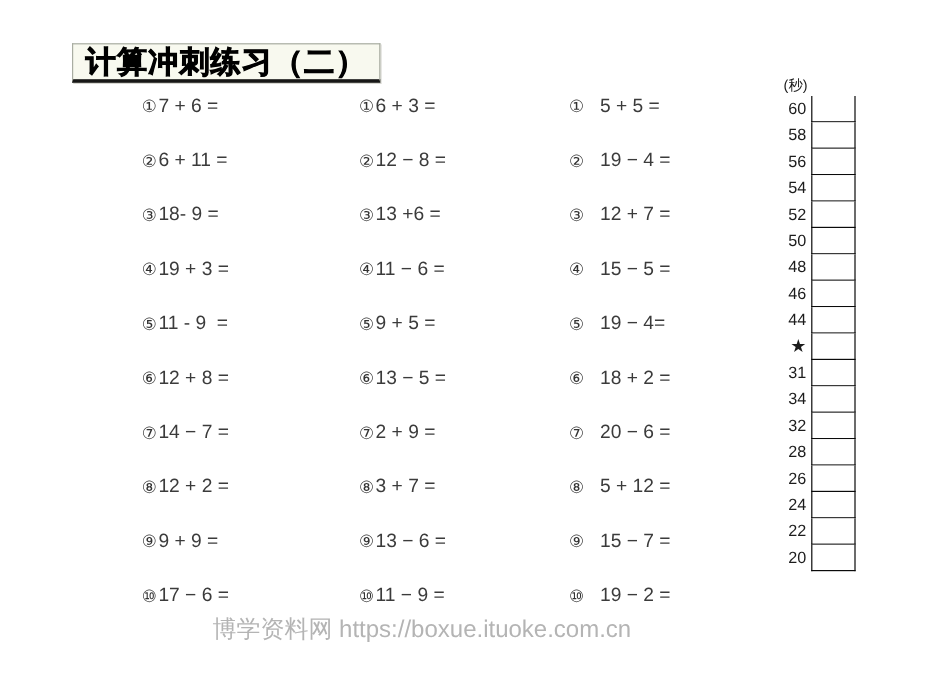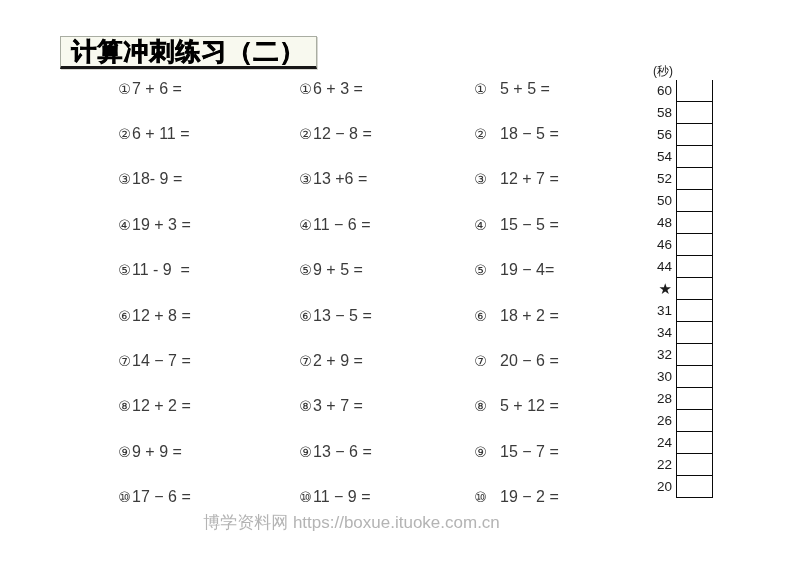--- a/index.html
+++ b/index.html
@@ -55,21 +55,21 @@
   .tcell {
     width:37px; height:22px; background:#fff;
     border:1.5px solid #0a0a0a; border-top:none; flex:none;
   }
   .trow:first-of-type .tcell { border-top:1.5px solid #0a0a0a; }
 
   
   .footer {
     position:absolute; left:0; right:90px; top:511px;
     text-align:center;
-    font-size:17px; color:#b4b4b4;
+    font-size:20px; color:#b4b4b4;
   }
 </style>
 </head>
 <body>
 
 <div class="title-box">计算冲刺练习（二）</div>
 
 <div class="pcol c1">
   <div class="prow">
       <span class="pnum">①</span>
@@ -156,21 +156,21 @@
     </div>
 </div>
 
 <div class="pcol c3">
   <div class="prow">
       <span class="pnum">①</span>
       <span class="pexpr">5 + 5 =</span>
     </div>
   <div class="prow">
       <span class="pnum">②</span>
-      <span class="pexpr">18 − 5 =</span>
+      <span class="pexpr">19 − 4 =</span>
     </div>
   <div class="prow">
       <span class="pnum">③</span>
       <span class="pexpr">12 + 7 =</span>
     </div>
   <div class="prow">
       <span class="pnum">④</span>
       <span class="pexpr">15 − 5 =</span>
     </div>
   <div class="prow">
@@ -247,24 +247,20 @@
     </div>
   <div class="trow">
       <span class="tlabel">34</span>
       <span class="tcell"></span>
     </div>
   <div class="trow">
       <span class="tlabel">32</span>
       <span class="tcell"></span>
     </div>
   <div class="trow">
-      <span class="tlabel">30</span>
-      <span class="tcell"></span>
-    </div>
-  <div class="trow">
       <span class="tlabel">28</span>
       <span class="tcell"></span>
     </div>
   <div class="trow">
       <span class="tlabel">26</span>
       <span class="tcell"></span>
     </div>
   <div class="trow">
       <span class="tlabel">24</span>
       <span class="tcell"></span>

